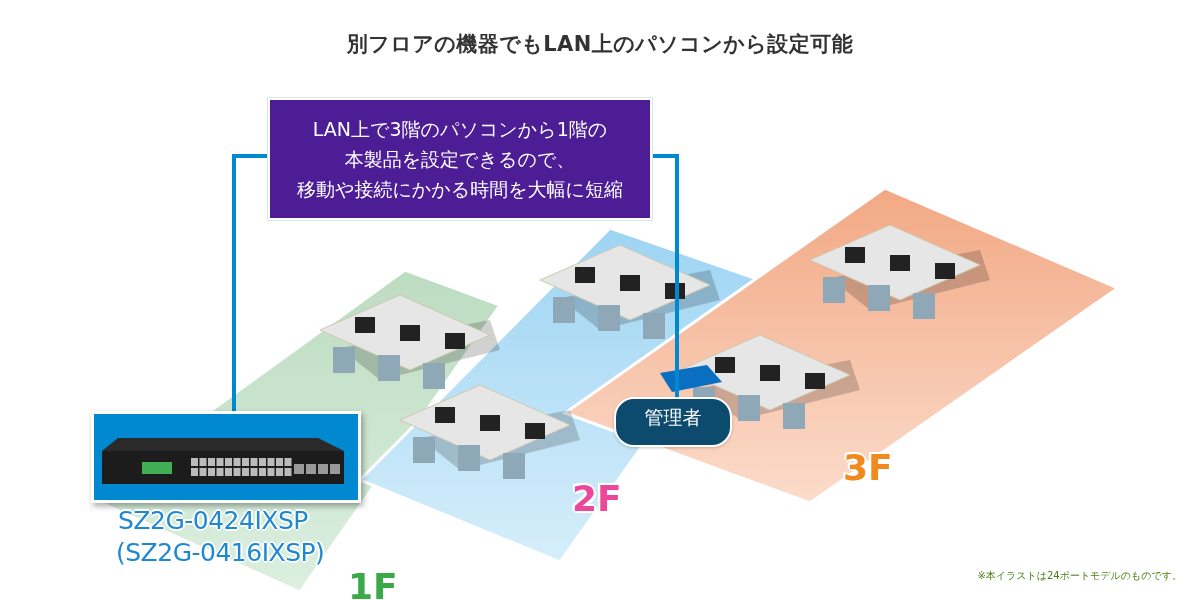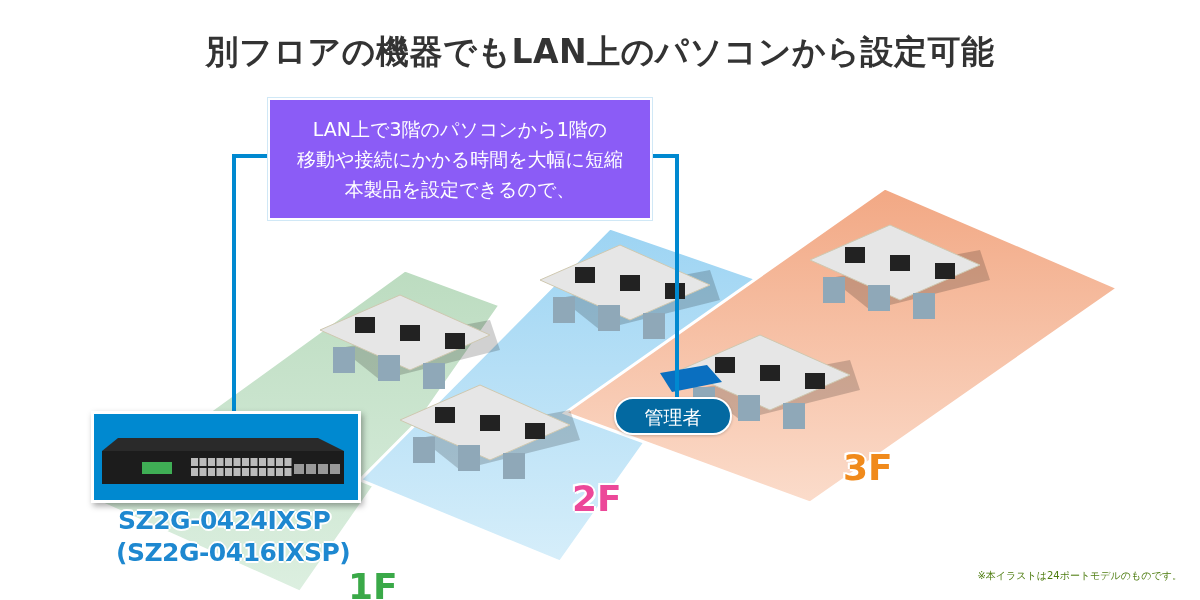--- a/index.html
+++ b/index.html
@@ -1,36 +1,36 @@
 <!DOCTYPE html>
 <html><head>
   <meta charset="utf-8">
   <style>
     html, body { margin: 0; padding: 0; }
     body { width: 1200px; height: 600px; background: #ffffff; position: relative; overflow: hidden;
       font-family: "DejaVu Sans", sans-serif; }
     .title { position: absolute; left: 0; top: 30px; width: 1200px; text-align: center;
-      font-size: 33px; font-weight: bold; color: #333333; letter-spacing: 0.5px; }
+      font-size: 21px; font-weight: bold; color: #333333; letter-spacing: 0.5px; }
     #scene { position: absolute; left: 0; top: 0; }
-    .callout { position: absolute; left: 268px; top: 98px; width: 384px; height: 122px; background: #8b5cf6;
+    .callout { position: absolute; left: 268px; top: 98px; width: 384px; height: 122px; background: #4c1d95;
       color: #fff; font-size: 19px; line-height: 30px; text-align: center; padding-top: 14px; box-sizing: border-box;
       border: 2px solid #fff; box-shadow: 0 0 0 1px #d0e8f6; }
     .callout div { white-space: nowrap; }
     .switch-box { position: absolute; left: 91px; top: 411px; width: 270px; height: 92px; background: #0089d0;
       border: 3px solid #fff; box-shadow: 2px 3px 6px rgba(0,0,0,0.35); box-sizing: border-box; }
-    .model { position: absolute; left: 118px; font-size: 25px; font-weight: bold; color: #1e88d0;
+    .model { position: absolute; left: 118px; font-size: 25px; font-weight: normal; color: #1e88d0;
       -webkit-text-stroke: 0; text-shadow: 2px 0 #fff, -2px 0 #fff, 0 2px #fff, 0 -2px #fff; white-space: nowrap; letter-spacing: -0.5px; }
     .model.m1 { top: 506px; }
     .model.m2 { top: 538px; left: 100px; margin-left: 16px; }
     .floor-label { position: absolute; font-size: 36px; font-weight: bold;
       text-shadow: 2px 0 #fff, -2px 0 #fff, 0 2px #fff, 0 -2px #fff, 2px 2px #fff, -2px -2px #fff; }
     .f1 { left: 348px; top: 530px; color: #3aa948; margin-top: 36px; }
     .f2 { left: 572px; top: 478px; color: #ec4899; }
     .f3 { left: 818px; top: 447px; color: #f08a1c; margin-left: 25px; }
-    .admin { position: absolute; left: 614px; top: 397px; width: 118px; height: 38px; background: #0369a1;
+    .admin { position: absolute; left: 614px; top: 397px; width: 118px; height: 50px; background: #0c4a6e;
       border: 2px solid #fff; border-radius: 20px; color: #fff; font-size: 19px; text-align: center; line-height: 36px;
       box-sizing: border-box; box-shadow: 0 1px 3px rgba(0,0,0,0.2); }
     .note { position: absolute; right: 18px; top: 569px; font-size: 10px; color: #4d7c0f; }
   </style>
 </head>
 <body>
 
 <div class="title">別フロアの機器でもLAN上のパソコンから設定可能</div>
 
 <svg id="scene" width="1200" height="600">
@@ -106,22 +106,22 @@
     </g>
 
   <polygon points="660,373 707,365 722,382 672,392" fill="#0a6fc0"></polygon>
 
   <polyline points="268,156 234,156 234,412" fill="none" stroke="#0089d0" stroke-width="4"></polyline>
   <polyline points="652,156 677,156 677,398" fill="none" stroke="#0089d0" stroke-width="4"></polyline>
 </svg>
 
 <div class="callout">
   <div>LAN上で3階のパソコンから1階の</div>
+  <div>本製品を設定できるので、</div>
   <div>移動や接続にかかる時間を大幅に短縮</div>
-  <div>本製品を設定できるので、</div>
 </div>
 
 <div class="switch-box">
   <svg width="264" height="86">
     <polygon points="24,24 224,24 250,37 250,70 8,70 8,37" fill="#2a2a2a"></polygon>
     <rect x="8" y="37" width="242" height="33" fill="#1c1c1c"></rect>
     <g id="ports">
         <rect x="97" y="44" width="7" height="8" fill="#bbb"></rect>
         <rect x="105.5" y="44" width="7" height="8" fill="#bbb"></rect>
         <rect x="114" y="44" width="7" height="8" fill="#bbb"></rect>

